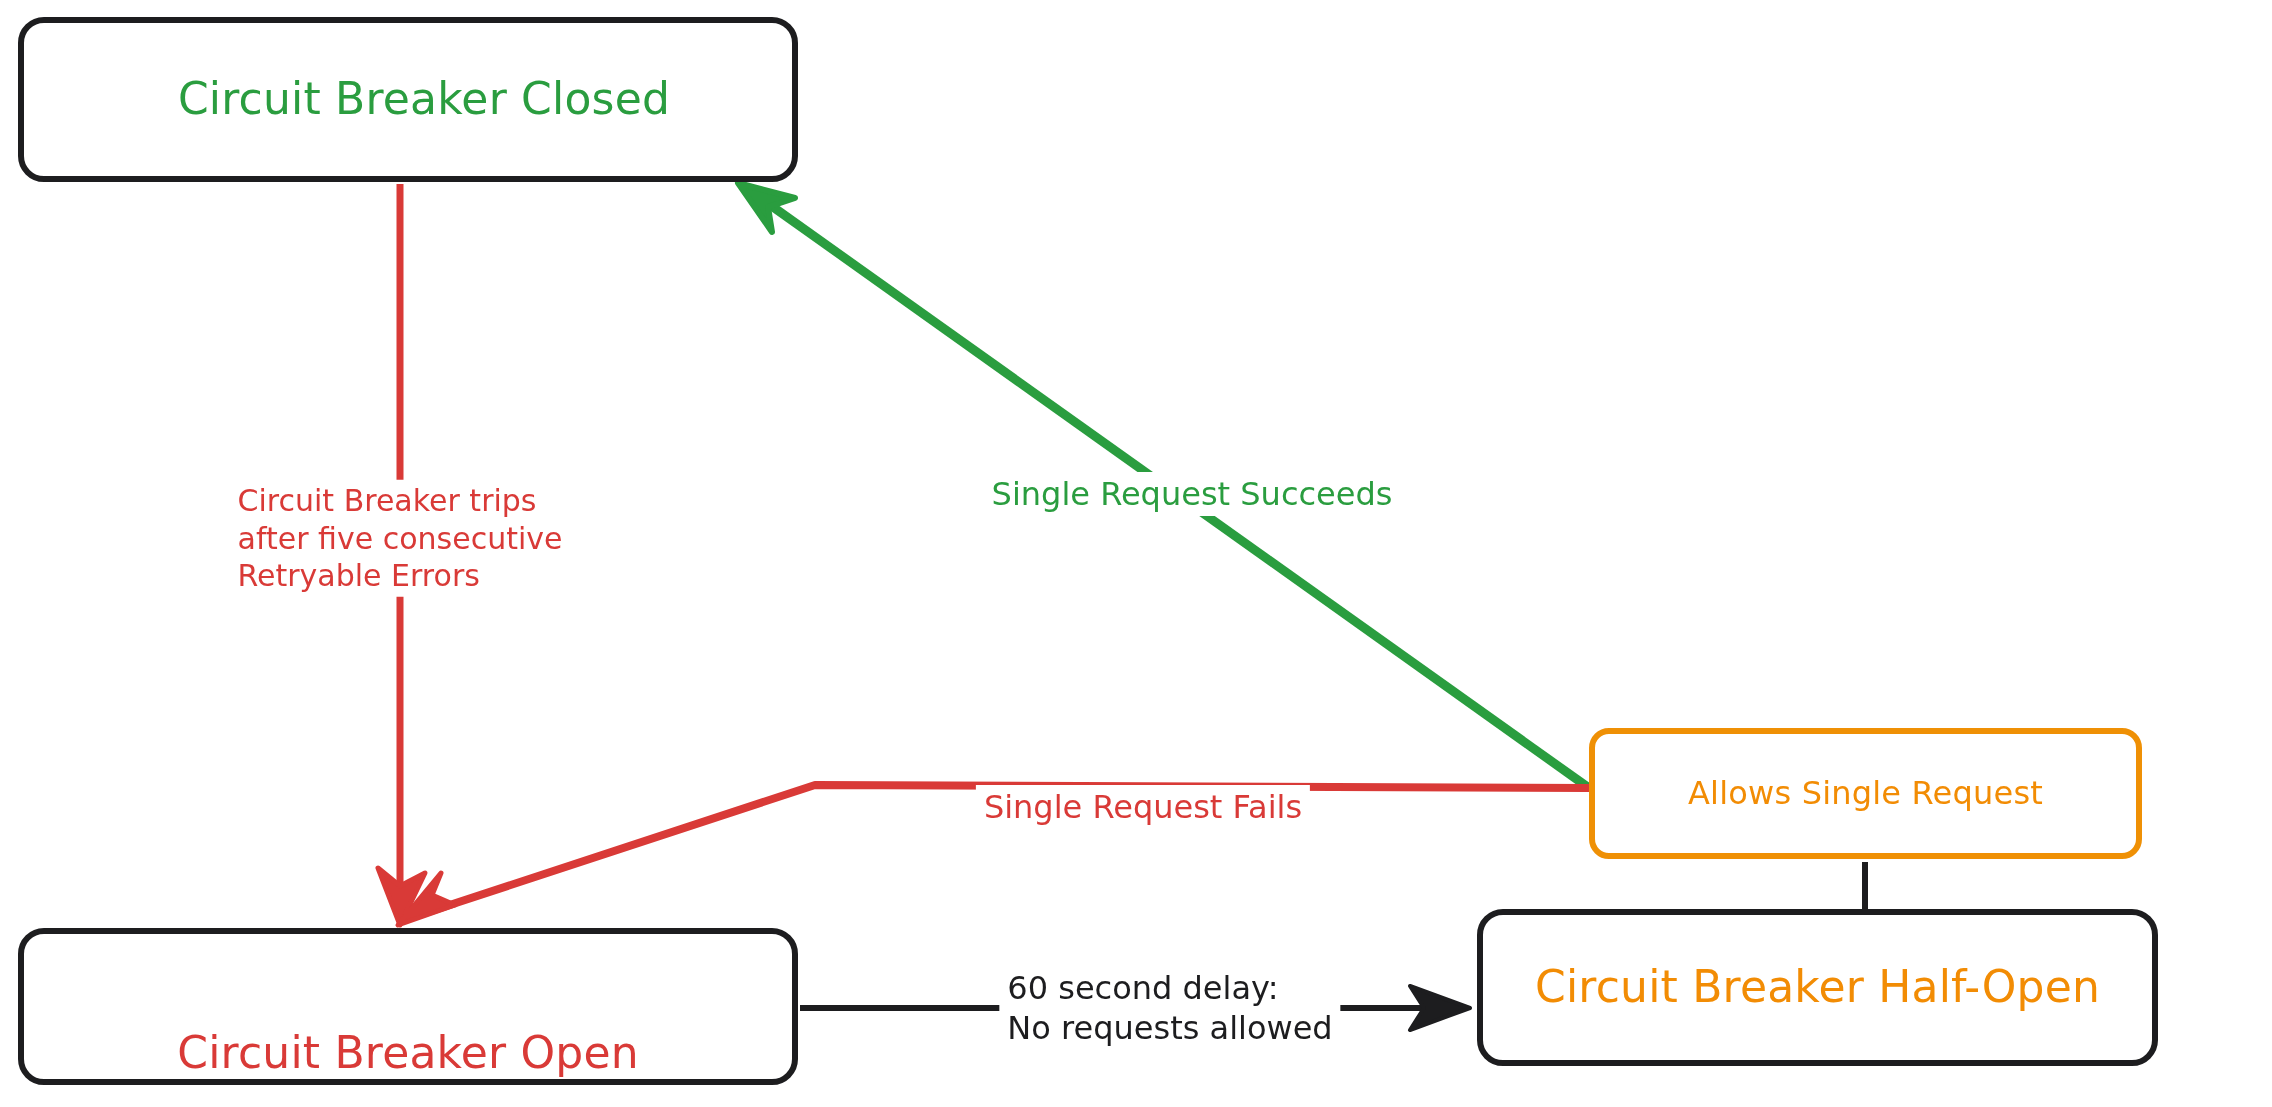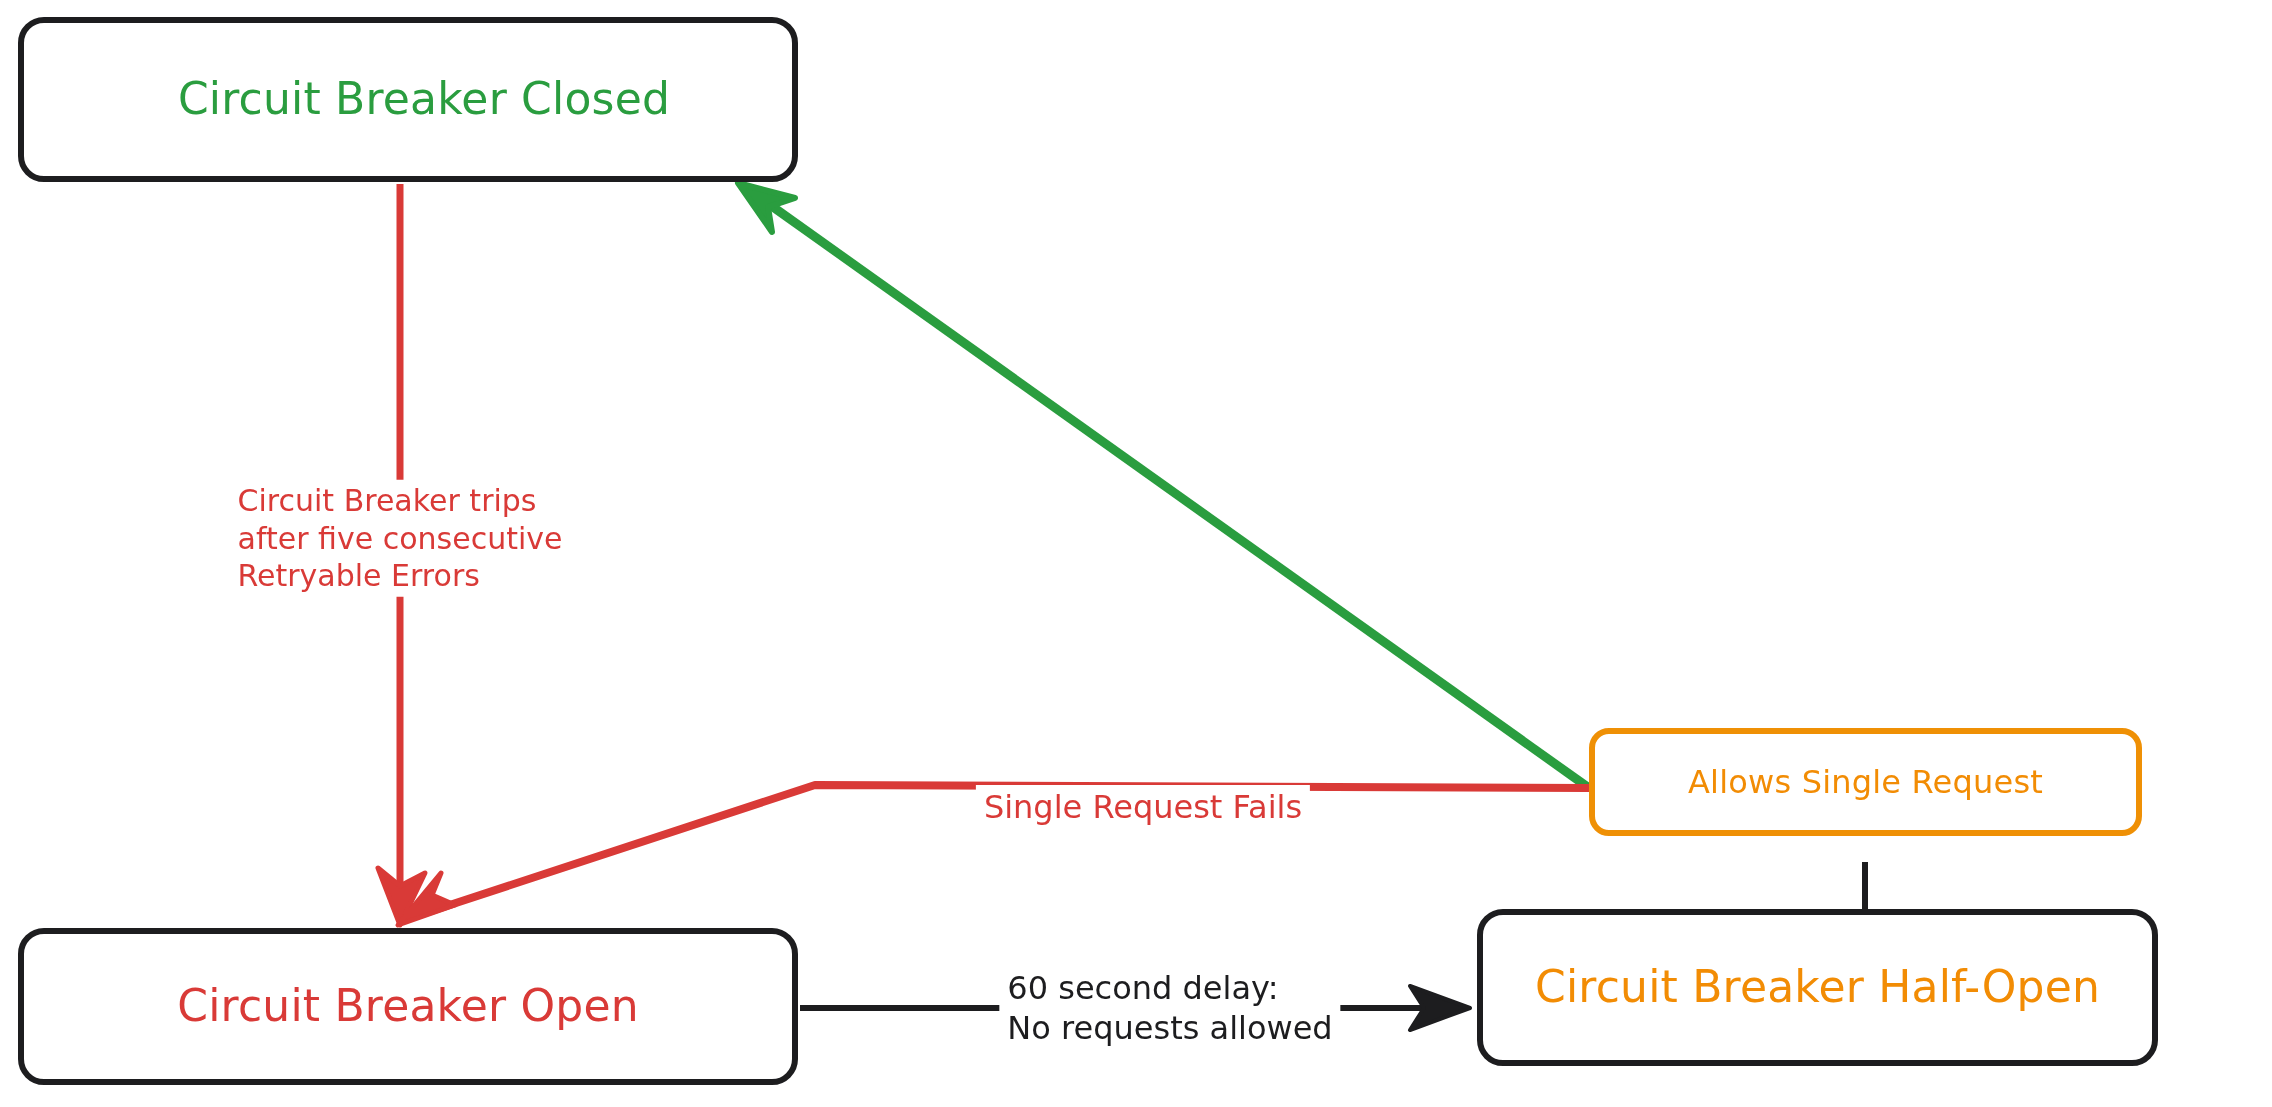--- a/index.html
+++ b/index.html
@@ -90,35 +90,36 @@
 
     <g>
       <path d="M 1865 928 L 1865 862" stroke="#1d1d1f" stroke-width="6" fill="none" stroke-linecap="butt"></path>
     </g>
   </svg>
 
   <div class="node node-black" style="left:18px; top:17px; width:780px; height:165px;">
     <span class="node-label lbl-green" style="font-size:44px;">Circuit Breaker Closed</span>
   </div>
 
-  <div class="node node-black" style="left:18px; top:928px; width:780px; height:157px;">
+  <div class="node node-black" style="left:18px; top:928px; width:780px; height:157px;align-items:flex-end;">
     <span class="node-label lbl-red" style="font-size:44px;">Circuit Breaker Open</span>
   </div>
 
   <div class="node node-black" style="left:1477px; top:909px; width:681px; height:157px;">
     <span class="node-label lbl-orange" style="font-size:44px;">Circuit Breaker Half-Open</span>
   </div>
 
-  <div class="node node-orange" style="left:1589px; top:728px; width:553px; height:108px; border-radius:20px;">
+  <div class="node node-orange" style="left:1589px; top:728px; width:553px; height:131px; border-radius:20px;">
     <span class="node-label lbl-orange" style="font-size:32px;">Allows Single Request</span>
   </div>
 
   <div class="edge-label lbl-red" style="left:400px; top:538px; font-size:30px; transform:translate(-50%,-50%);">Circuit Breaker trips
 after five consecutive
 Retryable Errors</div>
 
+  <div class="edge-label lbl-green" style="left:1160px; top:494px; font-size:32px; transform:translate(-50%,-50%);">Single Request Succeeds</div>
 
   <div class="edge-label lbl-red" style="left:1143px; top:759px; font-size:32px; transform:translate(-50%,-50%);margin-top:48px;">Single Request Fails</div>
 
   <div class="edge-label lbl-black" style="left:1170px; top:1008px; font-size:32px; transform:translate(-50%,-50%);">60 second delay:
 No requests allowed</div>
 
 </div>
 
 </body></html>

